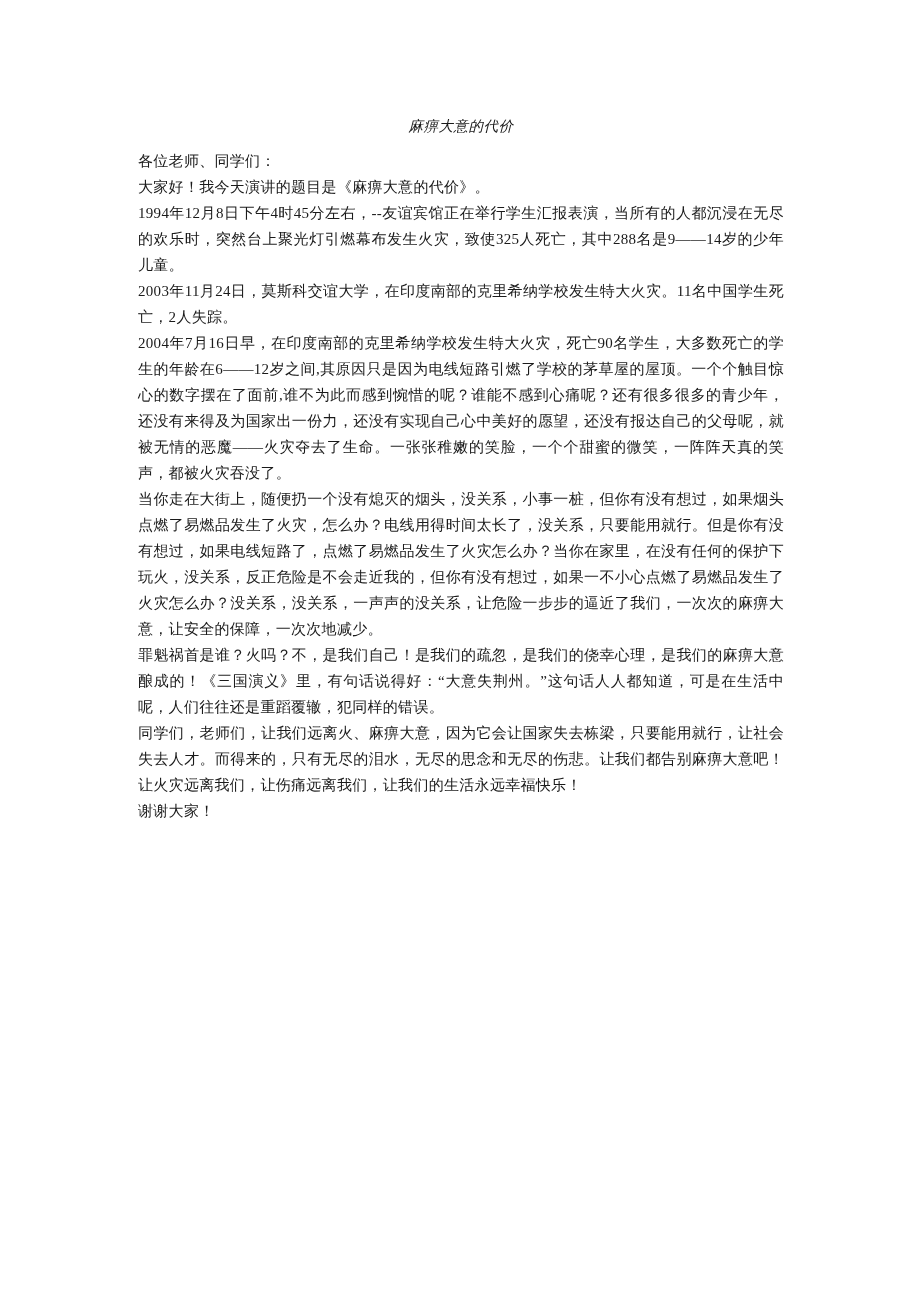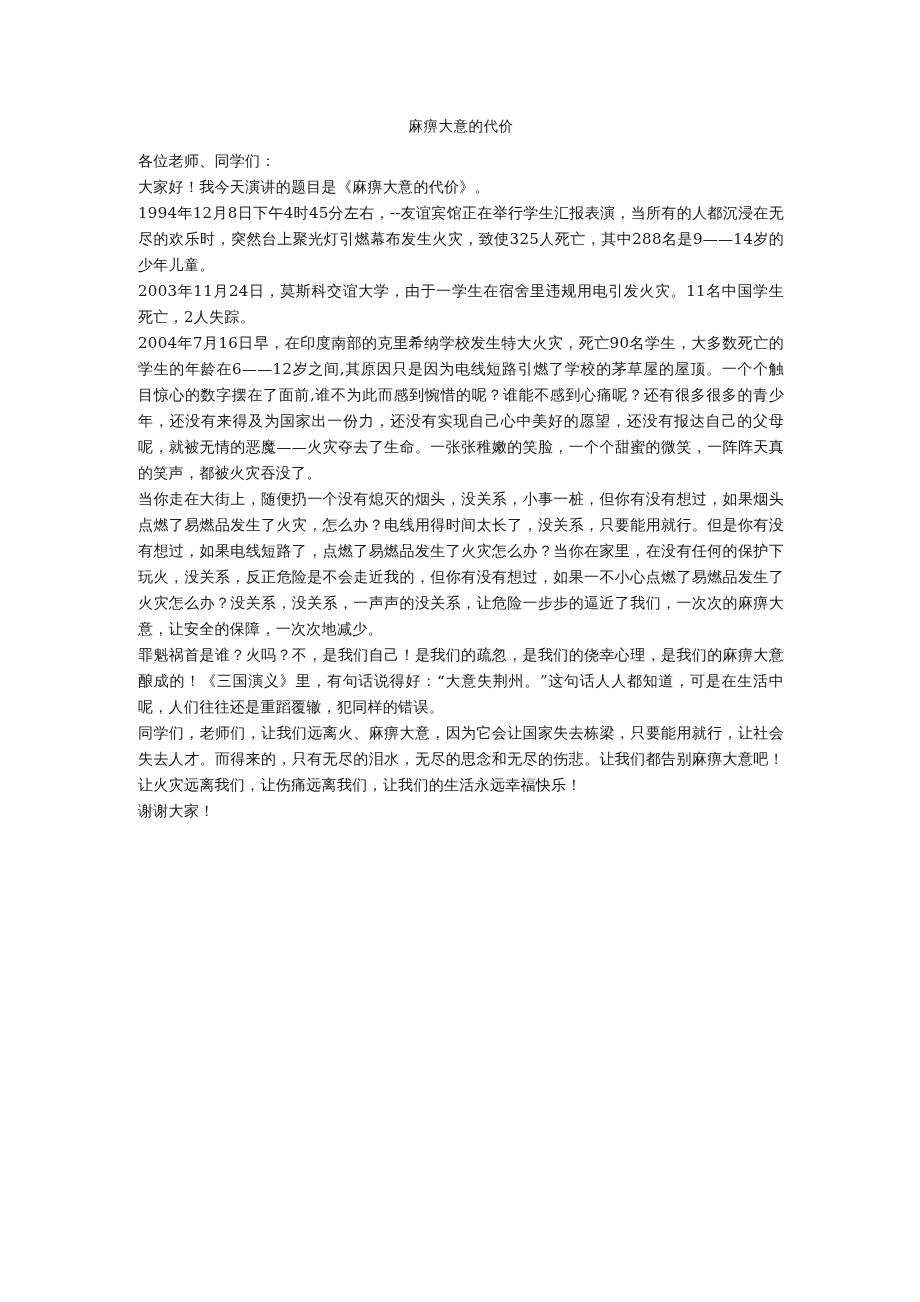--- a/index.html
+++ b/index.html
@@ -21,38 +21,40 @@
     top: 114px;
     width: 646px;
   }
   .title {
     text-align: center;
     font-size: 14.5px;
     line-height: 24px;
     height: 24px;
     margin-bottom: 10px;
     letter-spacing: 0.5px;
+    font-style: italic;
   }
   .para {
     font-size: 15px;
     line-height: 26px;
     margin: 0;
     text-align: justify;
     text-justify: inter-character;
     letter-spacing: 0.3px;
     word-break: break-all;
+    font-family: Liberation Serif, serif;
   }
 </style>
 </head>
 <body>
 
 <div class="page">
   <div class="title">麻痹大意的代价</div>
   <p class="para">各位老师、同学们：</p>
   <p class="para">大家好！我今天演讲的题目是《麻痹大意的代价》。</p>
   <p class="para">1994年12月8日下午4时45分左右，--友谊宾馆正在举行学生汇报表演，当所有的人都沉浸在无尽的欢乐时，突然台上聚光灯引燃幕布发生火灾，致使325人死亡，其中288名是9——14岁的少年儿童。</p>
-  <p class="para">2003年11月24日，莫斯科交谊大学，由于一学生在宿舍里违规用电引发火灾。11名中国学生死亡，2人失踪。</p>
+  <p class="para">2003年11月24日，莫斯科交谊大学，在印度南部的克里希纳学校发生特大火灾。11名中国学生死亡，2人失踪。</p>
   <p class="para">2004年7月16日早，在印度南部的克里希纳学校发生特大火灾，死亡90名学生，大多数死亡的学生的年龄在6——12岁之间,其原因只是因为电线短路引燃了学校的茅草屋的屋顶。一个个触目惊心的数字摆在了面前,谁不为此而感到惋惜的呢？谁能不感到心痛呢？还有很多很多的青少年，还没有来得及为国家出一份力，还没有实现自己心中美好的愿望，还没有报达自己的父母呢，就被无情的恶魔——火灾夺去了生命。一张张稚嫩的笑脸，一个个甜蜜的微笑，一阵阵天真的笑声，都被火灾吞没了。</p>
   <p class="para">当你走在大街上，随便扔一个没有熄灭的烟头，没关系，小事一桩，但你有没有想过，如果烟头点燃了易燃品发生了火灾，怎么办？电线用得时间太长了，没关系，只要能用就行。但是你有没有想过，如果电线短路了，点燃了易燃品发生了火灾怎么办？当你在家里，在没有任何的保护下玩火，没关系，反正危险是不会走近我的，但你有没有想过，如果一不小心点燃了易燃品发生了火灾怎么办？没关系，没关系，一声声的没关系，让危险一步步的逼近了我们，一次次的麻痹大意，让安全的保障，一次次地减少。</p>
   <p class="para">罪魁祸首是谁？火吗？不，是我们自己！是我们的疏忽，是我们的侥幸心理，是我们的麻痹大意酿成的！《三国演义》里，有句话说得好：“大意失荆州。”这句话人人都知道，可是在生活中呢，人们往往还是重蹈覆辙，犯同样的错误。</p>
   <p class="para">同学们，老师们，让我们远离火、麻痹大意，因为它会让国家失去栋梁，只要能用就行，让社会失去人才。而得来的，只有无尽的泪水，无尽的思念和无尽的伤悲。让我们都告别麻痹大意吧！让火灾远离我们，让伤痛远离我们，让我们的生活永远幸福快乐！</p>
   <p class="para">谢谢大家！</p>
 </div>
 
 </body></html>

